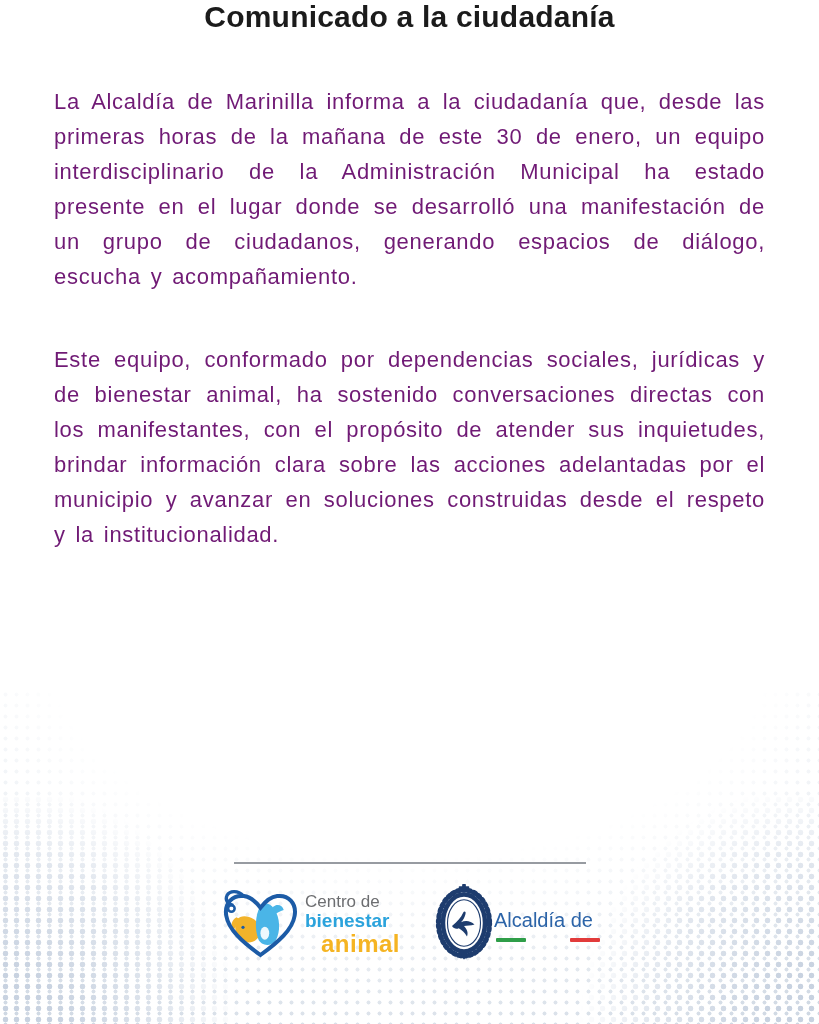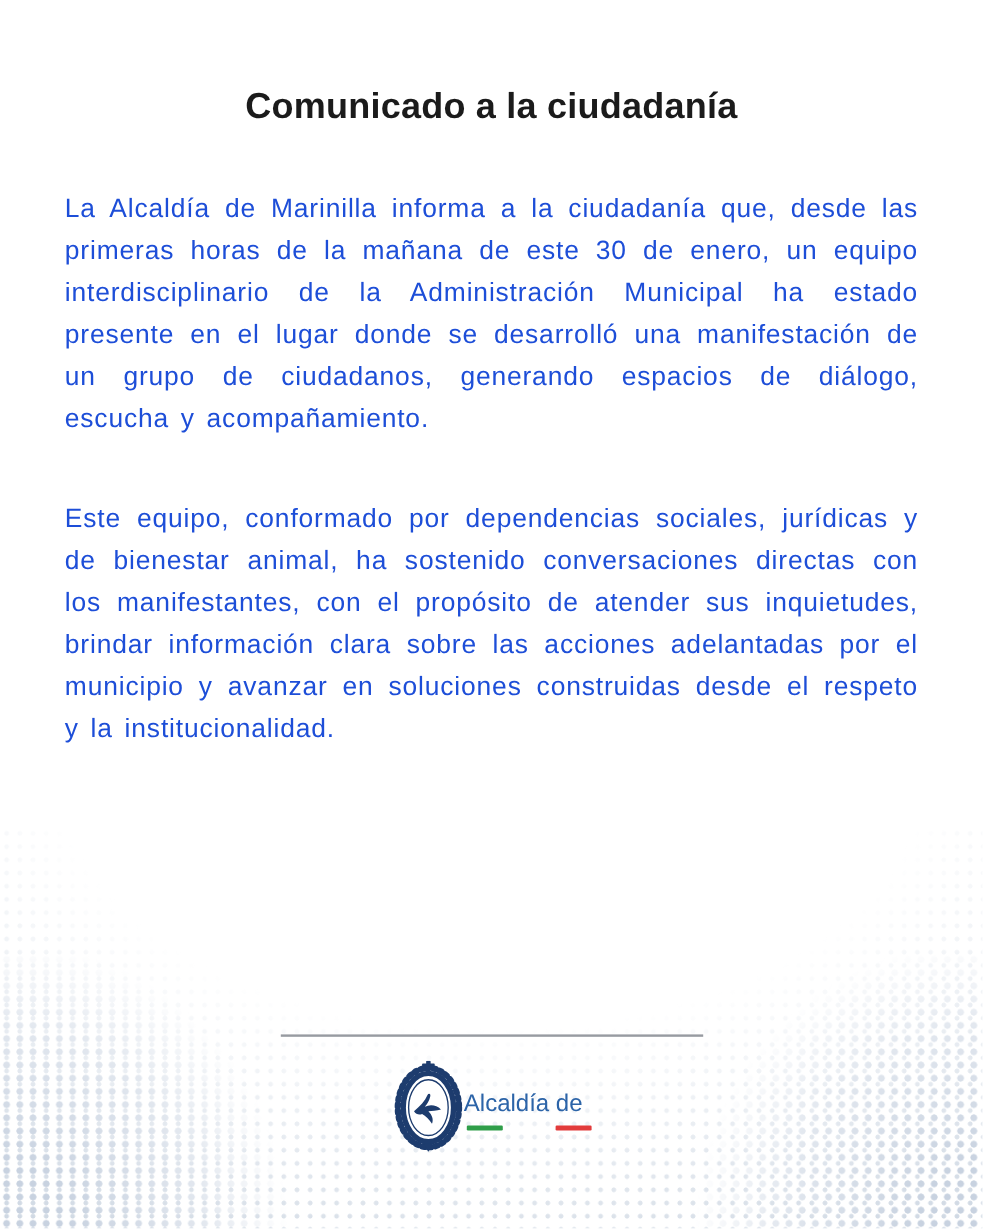--- a/index.html
+++ b/index.html
@@ -42,39 +42,38 @@
   .halftone-corner.right {
     right: 0;
     -webkit-mask-image: radial-gradient(circle 300px at 100% 100%, #000 18%, rgba(0,0,0,0.55) 55%, rgba(0,0,0,0) 80%);
     mask-image: radial-gradient(circle 300px at 100% 100%, #000 18%, rgba(0,0,0,0.55) 55%, rgba(0,0,0,0) 80%);
   }
 
   
   .content { position: relative; z-index: 1; }
 
   h1.title {
-    padding-top: 72px;
     text-align: center;
     font-size: 30px;
     font-weight: 800;
     letter-spacing: 0.2px;
     color: #1b1b1b;
   }
 
   main.body-text {
     margin-top: 50px;
     padding: 0 54px;
   }
   main.body-text p {
     font-size: 22px;
     line-height: 35px;
     letter-spacing: 0.7px;
     word-spacing: 3px;
     text-align: justify;
-    color: #1d4ed8;
+    color: #701a75;
     margin-bottom: 48px;
   }
 
   .divider {
     position: absolute;
     top: 862px;
     left: 50%;
     transform: translateX(-50%);
     width: 352px;
     border: none;
@@ -124,20 +123,44 @@
     <main class="body-text">
       <p>La Alcaldía de Marinilla informa a la ciudadanía que, desde las primeras horas de la mañana de este 30 de enero, un equipo interdisciplinario de la Administración Municipal ha estado presente en el lugar donde se desarrolló una manifestación de un grupo de ciudadanos, generando espacios de diálogo, escucha y acompañamiento.</p>
       <p>Este equipo, conformado por dependencias sociales, jurídicas y de bienestar animal, ha sostenido conversaciones directas con los manifestantes, con el propósito de atender sus inquietudes, brindar información clara sobre las acciones adelantadas por el municipio y avanzar en soluciones construidas desde el respeto y la institucionalidad.</p>
     </main>
   </div>
 
   <hr class="divider">
 
   <footer class="logos">
 
+    <div class="logo">
+      <span>
+        <svg width="80" height="76" viewBox="0 0 110 104" xmlns="http://www.w3.org/2000/svg">
+
+          <path d="M25,47 C20,58 22,70 31,76 C40,81 51,79 55,70 C58,62 56,52 48,47 C40,42 30,41 25,47 Z" fill="#f2b32a"></path>
+          <path d="M24,44 C17,48 15,57 19,64 C22,58 26,52 32,49 Z" fill="#f2b32a"></path>
+          <circle cx="33" cy="58" r="2.2" fill="#1c5ba6"></circle>
+
+          <path d="M56,30 C50,42 49,60 54,74 C58,84 72,85 78,76 C85,64 84,44 76,33 C70,24 61,22 56,30 Z" fill="#4ab5e7"></path>
+          <path d="M74,30 C80,25 87,27 89,34 C84,36 79,38 76,41 Z" fill="#4ab5e7"></path>
+          <ellipse cx="63" cy="66" rx="6" ry="9" fill="#ffffff" opacity="0.9"></ellipse>
+
+          <path d="M57,96 C32,78 13,61 10,42 C7,25 19,13 34,15 C43,16 50,22 57,31 C64,22 71,16 80,15 C95,13 107,25 104,42 C101,61 82,78 57,96 Z" fill="none" stroke="#1c5ba6" stroke-width="5.5" stroke-linecap="round"></path>
+
+          <path d="M34,15 C26,7 15,7 11,14 C8,20 12,26 18,27" fill="none" stroke="#1c5ba6" stroke-width="4.5" stroke-linecap="round"></path>
+          <circle cx="17" cy="32" r="4.5" fill="none" stroke="#1c5ba6" stroke-width="3.5"></circle>
+        </svg>
+      </span>
+      <div class="centro-text">
+        <span class="centro-line1">Centro de</span>
+        <span class="centro-line2">bienestar</span>
+        <span class="centro-line3">animal</span>
+      </div>
+    </div>
 
     <div class="logo">
       <span>
         <svg width="60" height="78" viewBox="0 0 80 104" xmlns="http://www.w3.org/2000/svg">
           <rect x="37.5" y="0" width="5" height="8" rx="1" fill="#1d3c6e"></rect>
           <rect x="33" y="3" width="14" height="3.5" rx="1" fill="#1d3c6e"></rect>
           <ellipse cx="40" cy="52" rx="34" ry="44" fill="none" stroke="#1d3c6e" stroke-width="7" stroke-dasharray="2.5 4.8" stroke-linecap="round"></ellipse>
           <ellipse cx="40" cy="52" rx="28" ry="38" fill="#ffffff" stroke="#1d3c6e" stroke-width="6"></ellipse>
           <ellipse cx="40" cy="52" rx="22" ry="31" fill="none" stroke="#1d3c6e" stroke-width="1.5"></ellipse>
           <path d="M24,56 C31,50 36,45 39,38 C40,36 43,36 42,40 C41,44 39,48 36,51 C42,48 49,49 54,54 C49,55.5 44,55.5 40,56 C44,60 46,65 44,70 C41,65 37,61 33,59 C30,60.5 26,59.5 24,56 Z" fill="#1d3c6e"></path>

